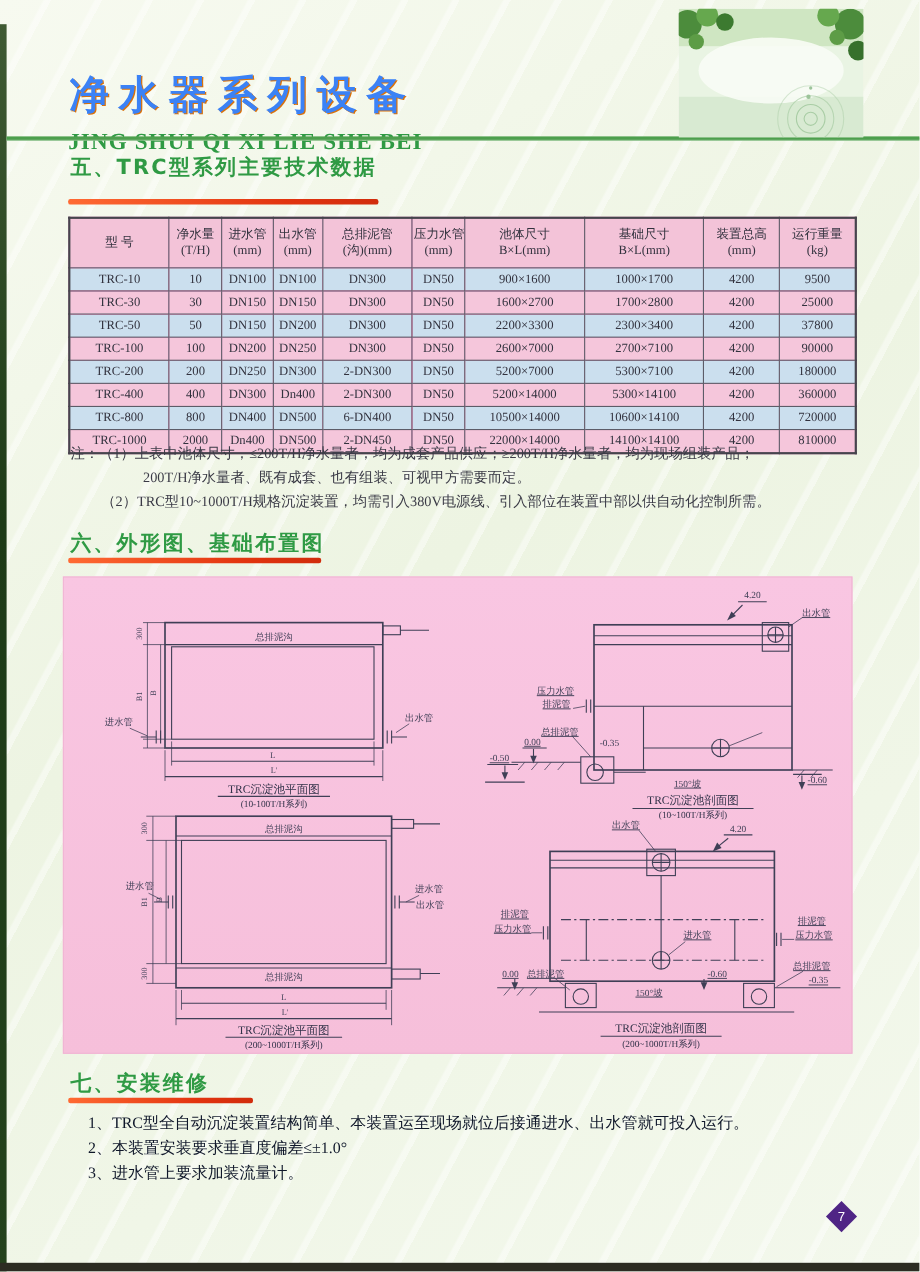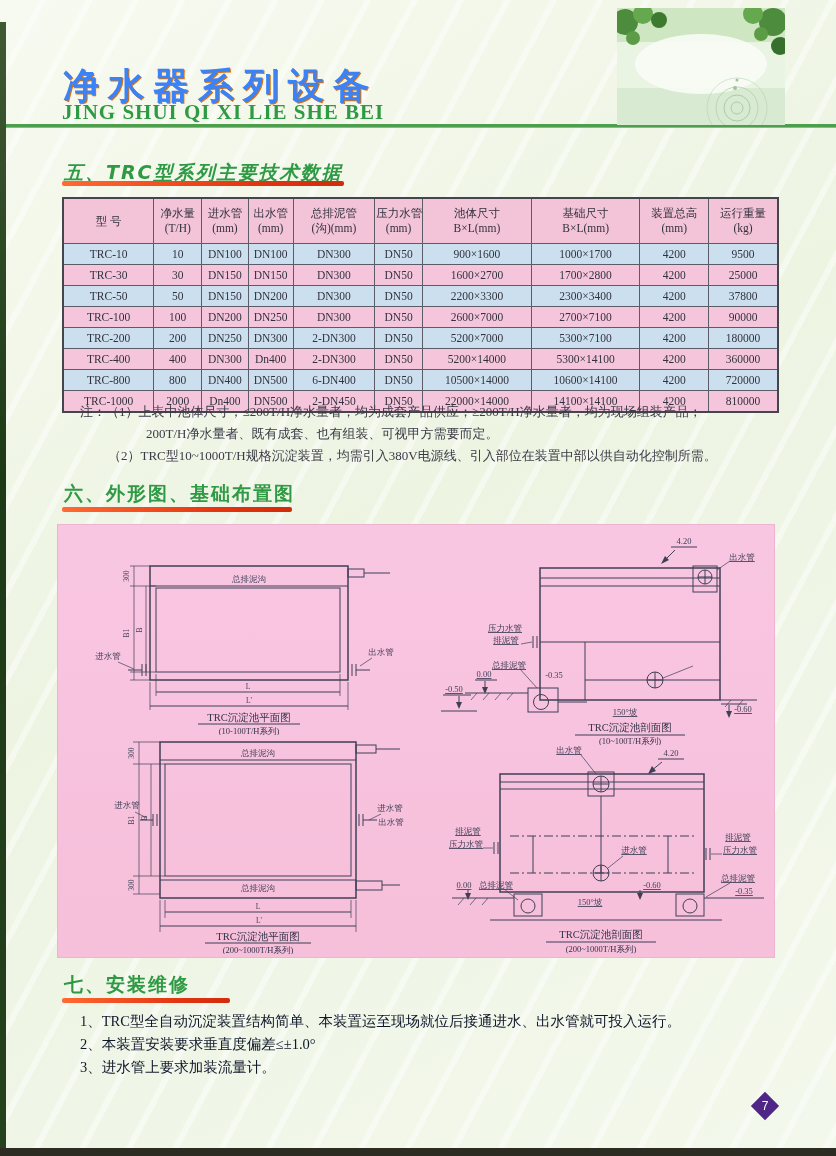--- a/index.html
+++ b/index.html
@@ -8,21 +8,21 @@
     font-family:"Liberation Serif",serif;color:#3a3a46;
     background:linear-gradient(150deg,#f7faf0 0%,#edf4e2 45%,#f3f8ec 100%);
   }
   .rays{position:absolute;inset:0;pointer-events:none;
     background:repeating-linear-gradient(118deg,rgba(255,255,255,0) 0 34px,rgba(255,255,255,.8) 36px 41px);
     opacity:.55;}
   .edge-left{position:absolute;left:0;top:22px;width:6px;height:1134px;background:linear-gradient(180deg,#3f5a33,#1d3a16 40%,#24421c);}
   .edge-bottom{position:absolute;left:0;top:1148px;width:836px;height:8px;background:#2c2c22;}
   .abs{position:absolute;}
   .page-title{font-family:"DejaVu Sans",sans-serif;font-weight:bold;font-size:36px;color:#3b82f6;letter-spacing:9px;text-shadow:1px 1px 0 #d9720c;}
-  .pinyin{font-family:"Liberation Serif",serif;font-weight:bold;font-size:21px;color:#2f9a44;letter-spacing:1px;}
+  .pinyin{font-family:"Liberation Serif",serif;font-weight:bold;font-size:21px;color:#2f9a44;letter-spacing:1px;margin-top:16px;}
   .green-rule{position:absolute;left:6px;top:124px;width:830px;height:3px;background:#4d9f4d;box-shadow:0 1px 0 #86bd86;}
   .sec-heading{font-family:"DejaVu Sans",sans-serif;font-weight:bold;font-size:19px;color:#2f9a44;letter-spacing:2px;}
   .red-bar{height:5px;background:linear-gradient(90deg,#ff6a33,#e2340f 70%,#d12c0c);border-radius:2px;}
   
   .trc-table{border-collapse:collapse;width:100%;table-layout:fixed;background:#f9a8d4;}
   .trc-table th,.trc-table td{border:1px solid #5c5c68;text-align:center;vertical-align:middle;color:#32323e;overflow:hidden;white-space:nowrap;}
   .trc-table{border:2px solid #45454d;}
   .trc-table th{height:42px;background:#f3c3d8;font-weight:normal;font-size:11.5px;line-height:1.3;}
   .trc-table td{height:18px;font-size:11.5px;}
   .trc-table tbody tr:nth-child(odd) td{background:#cbdfee;}
@@ -77,21 +77,21 @@
       <circle cx="120" cy="100" r="6"></circle>
         <circle cx="120" cy="100" r="13"></circle>
       <circle cx="120" cy="100" r="21" opacity="0.7"></circle>
         <circle cx="120" cy="100" r="30" opacity="0.45"></circle>
       <circle cx="118" cy="80" r="2" fill="#9cc49a" stroke="none"></circle>
       <circle cx="120" cy="72" r="1.5" fill="#9cc49a" stroke="none"></circle>
     </g>
   </svg>
 </div>
 
-<div class="abs sec-heading" style="left:64px;top:160px;font-style:italic;">五、TRC型系列主要技术数据</div>
+<div class="abs sec-heading" style="left:64px;top:139px;">五、TRC型系列主要技术数据</div>
 <div class="abs red-bar" style="left:62px;top:181px;width:282px;"></div>
 
 <div class="abs" style="left:62px;top:197px;width:717px;">
   <table class="trc-table">
     <colgroup>
       <col style="width:12.7%">
         <col style="width:6.7%">
         <col style="width:6.5%">
         <col style="width:6.3%">
       <col style="width:11.4%">
@@ -209,21 +209,21 @@
           <td>DN50</td>
           <td>22000×14000</td>
           <td>14100×14100</td>
           <td>4200</td>
           <td>810000</td>
         </tr>
       </tbody>
   </table>
 </div>
 
-<div class="abs note" style="left:80px;top:401px;width:715px;">
+<div class="abs note" style="left:64px;top:401px;width:715px;">
   <div>注：（1）上表中池体尺寸，≤200T/H净水量者，均为成套产品供应；≥200T/H净水量者，均为现场组装产品；</div>
   <div style="padding-left:66px;">200T/H净水量者、既有成套、也有组装、可视甲方需要而定。</div>
   <div style="padding-left:28px;">（2）TRC型10~1000T/H规格沉淀装置，均需引入380V电源线、引入部位在装置中部以供自动化控制所需。</div>
 </div>
 
 <div class="abs sec-heading" style="left:64px;top:481px;font-family:Liberation Serif, serif;">六、外形图、基础布置图</div>
 <div class="abs red-bar" style="left:62px;top:507px;width:230px;"></div>
 
 <div class="abs pink-panel" style="left:57px;top:524px;width:718px;height:434px;"></div>
 

